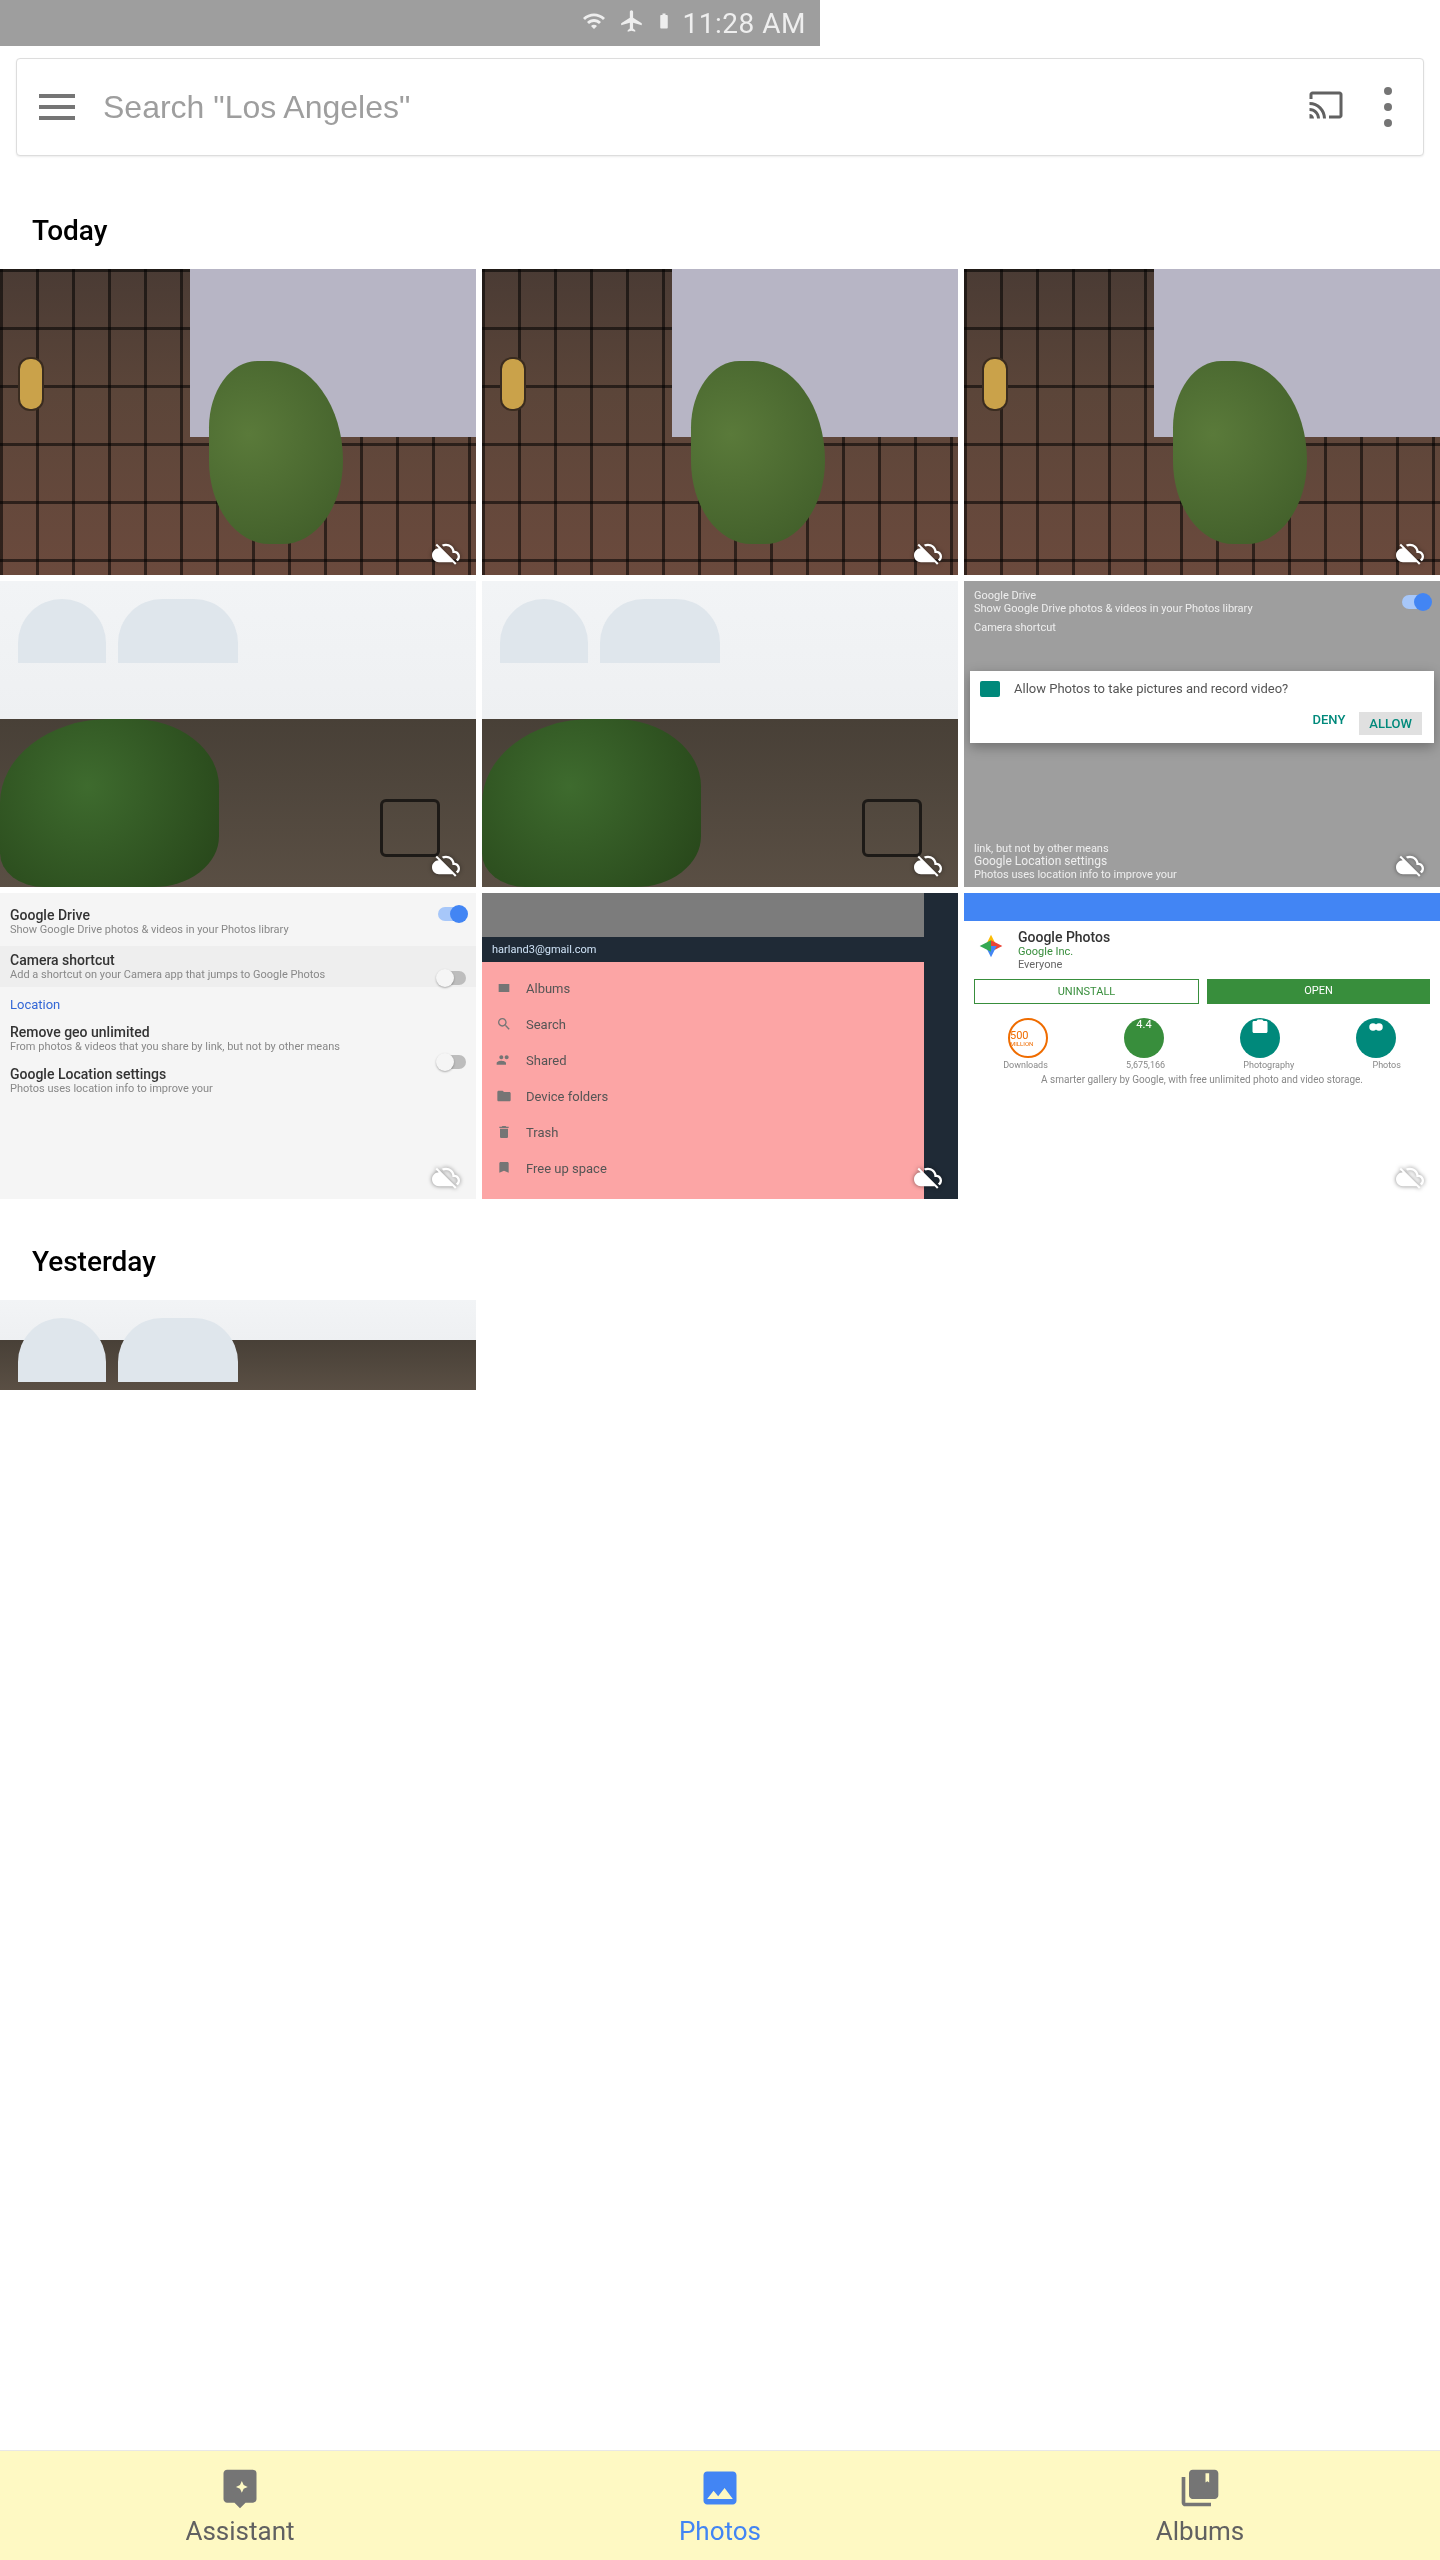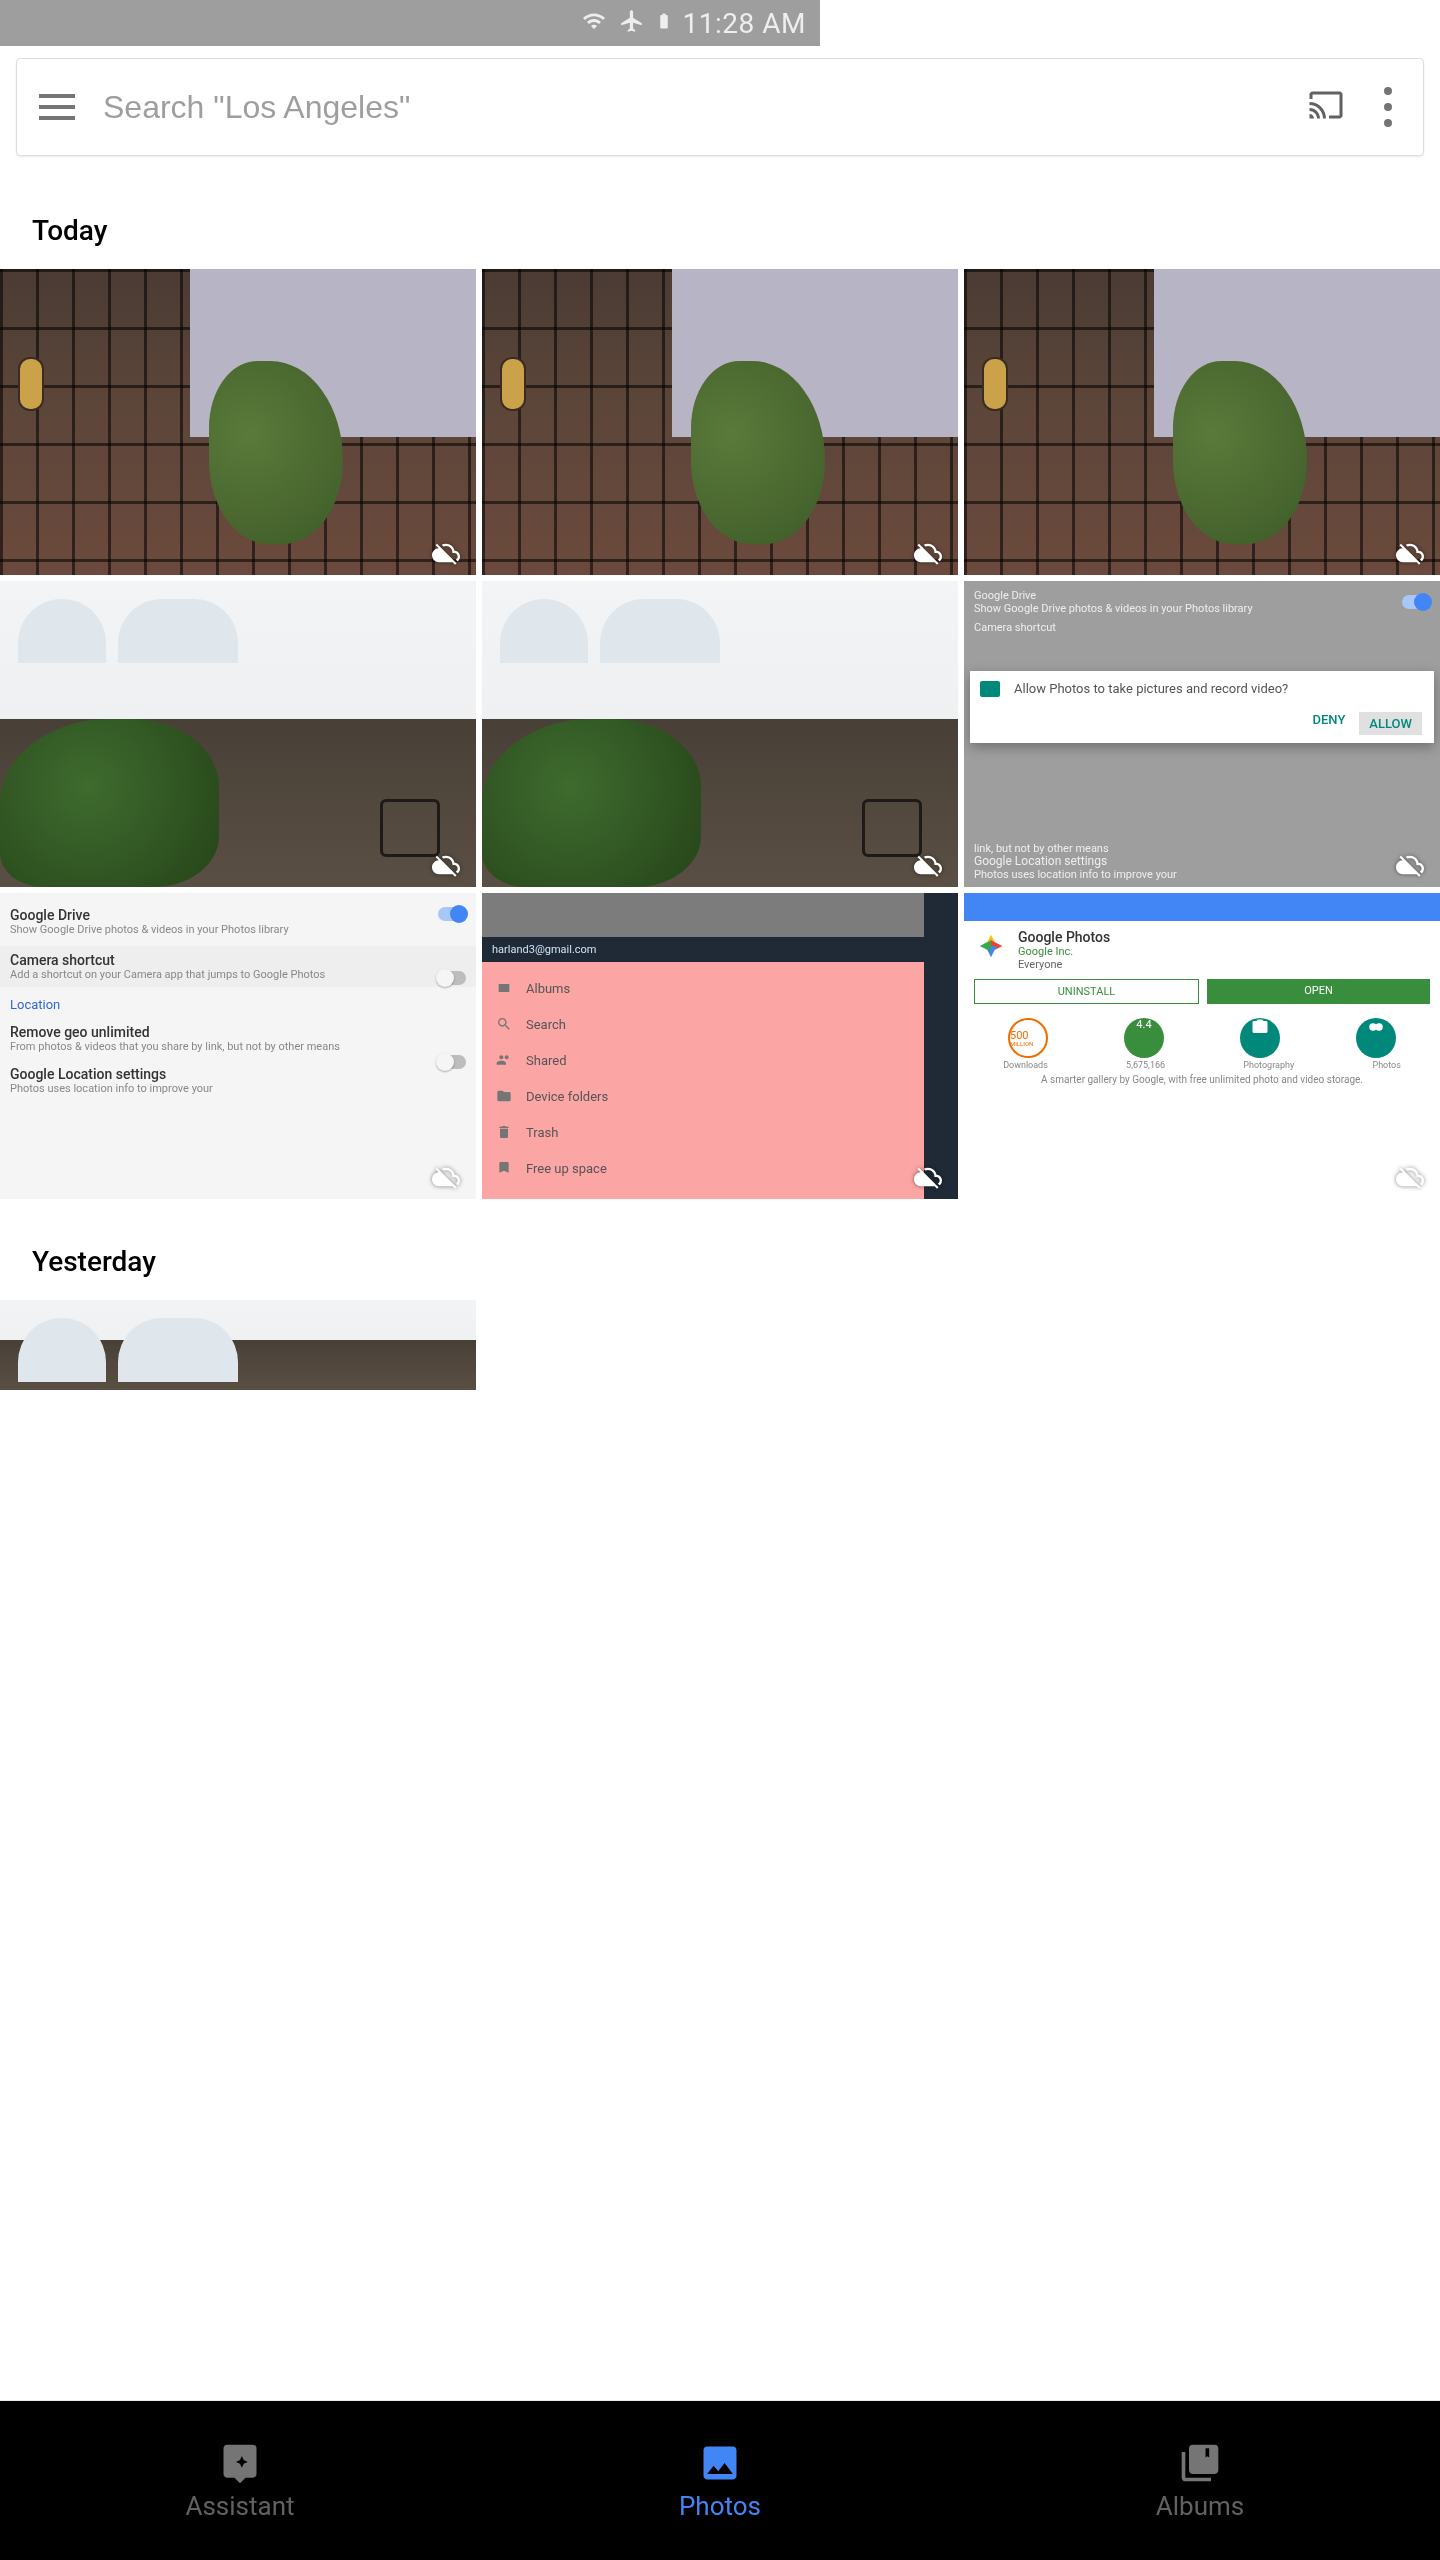--- a/index.html
+++ b/index.html
@@ -76,21 +76,21 @@
   .ss-play .badges { display:flex; justify-content:space-around; padding:6px 6px 2px; }
   .ss-play .badge { width:40px; height:40px; border-radius:50%; display:flex; align-items:flex-start; justify-content:center; font-size:11px; font-weight:normal; color:#fff; }
   .ss-play .b1 { border:2px solid #ef6c00; color:#ef6c00; background:#fff; flex-direction:column; line-height:1; }
   .ss-play .b2 { background:#388e3c; } .ss-play .b3 { background:#00897b; } .ss-play .b4 { background:#00897b; }
   .ss-play .lbls { display:flex; justify-content:space-around; font-size:9px; color:#888; }
   .ss-play .tag { text-align:center; font-size:10px; color:#888; padding:4px 6px; }
   
   .yesterday-row { display:grid; grid-template-columns: repeat(3,1fr); gap:6px; }
   .yesterday-row .thumb { height: 90px; }
   
-  .bottom-nav { position:absolute; bottom:0; left:0; right:0; height:160px; background:#000000; border-top:1px solid #e8e8e8; display:flex; }
+  .bottom-nav { position:absolute; bottom:0; left:0; right:0; height:110px; background:#fef9c3; border-top:1px solid #e8e8e8; display:flex; }
   .bottom-nav .tab { flex:1; display:flex; flex-direction:column; align-items:center; justify-content:center; gap:6px; }
   .bottom-nav .tab svg { width:44px; height:44px; }
   .bottom-nav .tab .label { font-size:26px; }
   .bottom-nav .tab.inactive svg { fill:#757575; }
   .bottom-nav .tab.inactive .label { color:#616161; }
   .bottom-nav .tab.active svg { fill:#4285f4; }
   .bottom-nav .tab.active .label { color:#4285f4; }
   
   .content { position:absolute; top:46px; bottom:126px; left:0; right:0; overflow:hidden; background:#fff; }
 </style>

